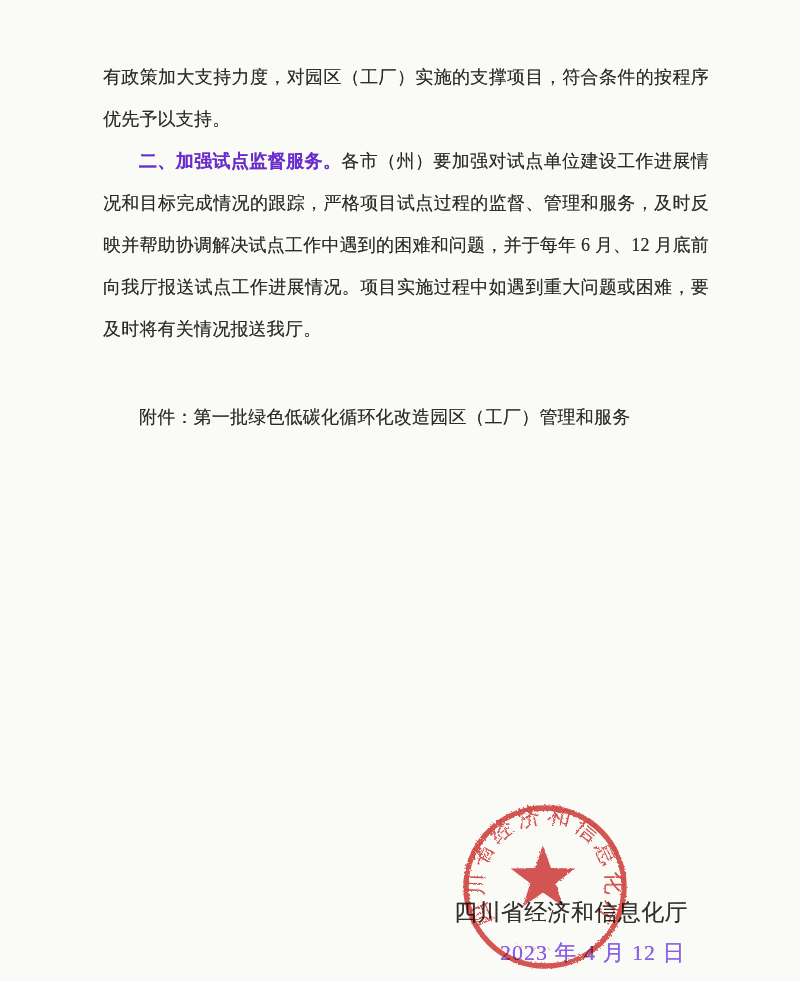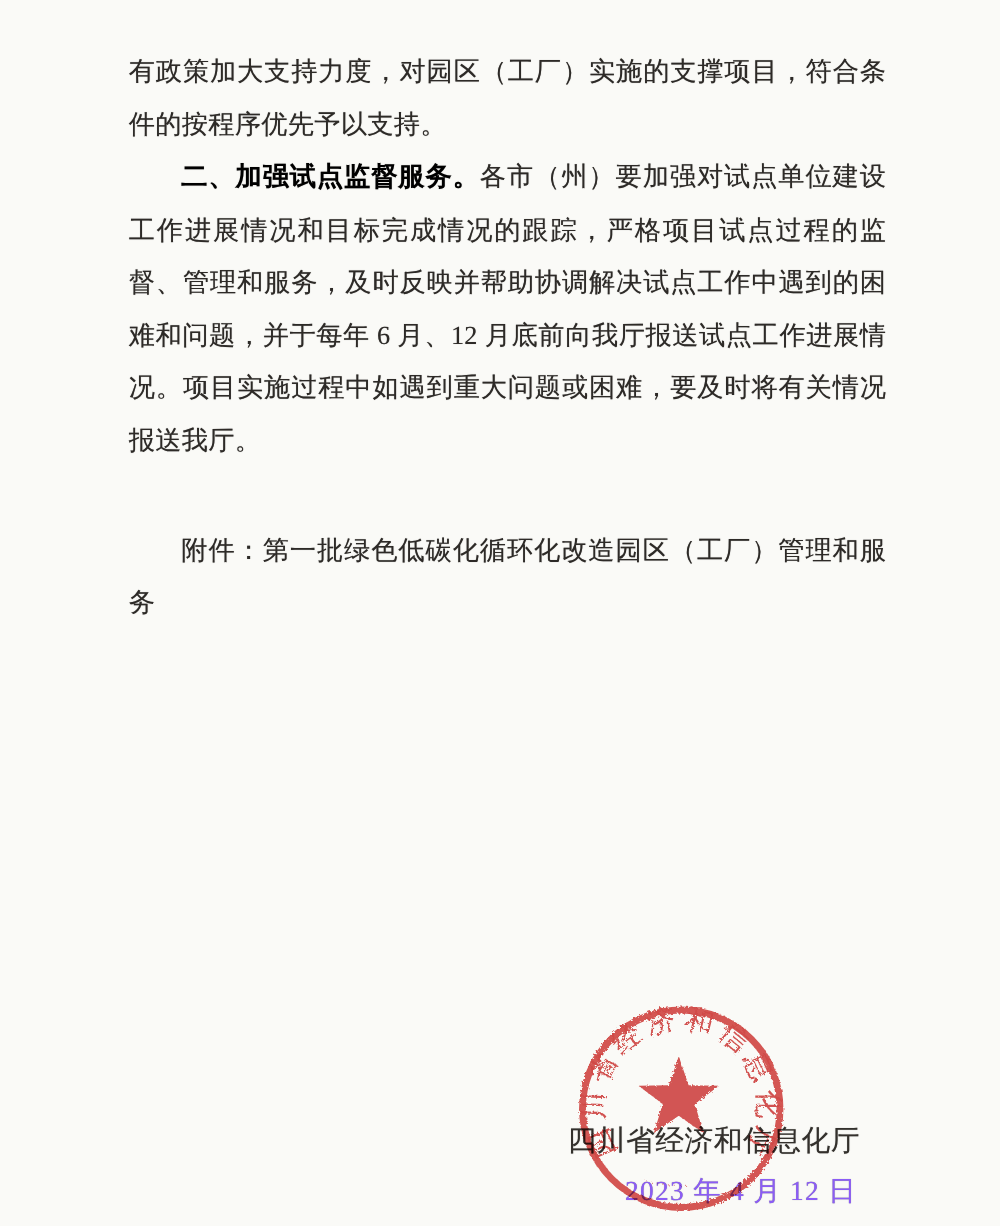--- a/index.html
+++ b/index.html
@@ -6,34 +6,34 @@
   .page{
     position:relative;
     width:800px;height:981px;
     background:#fafaf7;
     overflow:hidden;
     font-family:"Liberation Serif","DejaVu Serif",serif;
     color:#2d2a27;
   }
   .doc{
     position:absolute;
-    left:103px;top:36px;
+    left:103px;top:56px;
     width:606px;
-    font-size:21px;
+    font-size:18px;
     line-height:42px;
     text-align:justify;
     letter-spacing:0.2px;
     text-shadow:0 0 0.6px rgba(40,38,36,.55);
   }
   .para{margin:0;}
   .para.indent{text-indent:2em;}
   .head{
     font-family:"Liberation Sans","DejaVu Sans",sans-serif;
     font-weight:700;
-    color:#000000;
+    color:#6d28d9;
   }
   .attachment{
     margin:46px 0 0 0;
     text-indent:2em;
   }
   .sig-agency{
     position:absolute;
     left:454px;top:900px;
     font-size:23px;line-height:26px;
     letter-spacing:0.4px;

